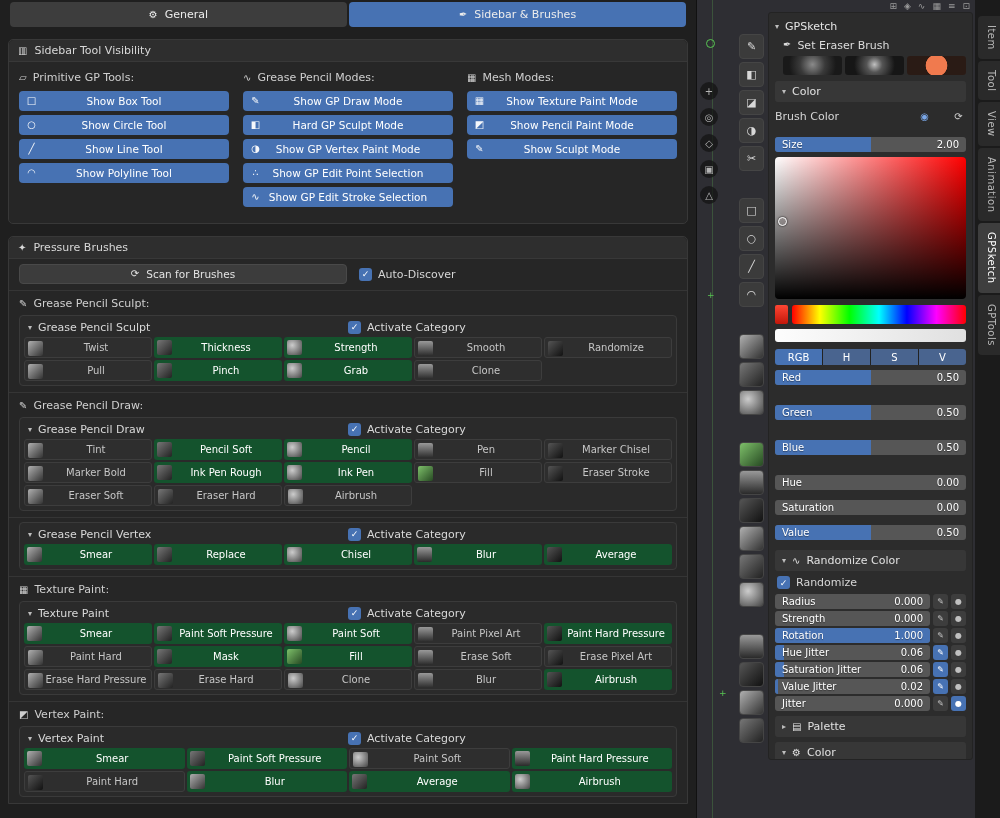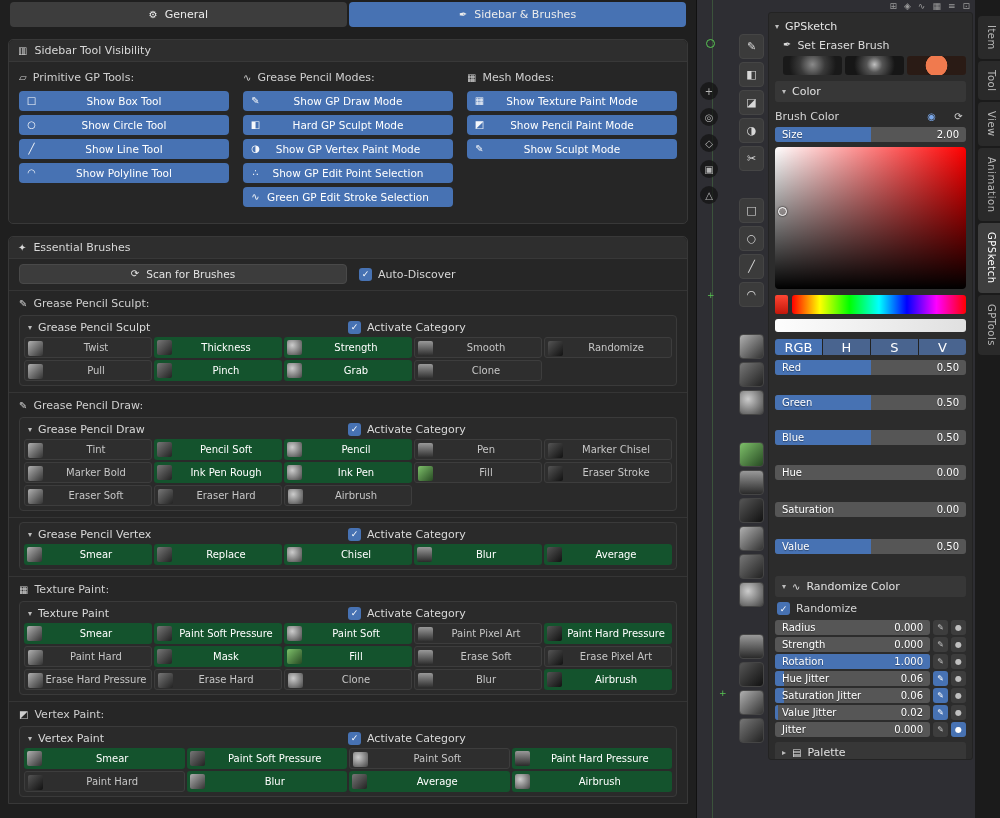--- a/index.html
+++ b/index.html
@@ -54,41 +54,41 @@
 
 .npanel{position:absolute;left:71px;top:12px;width:205px;height:748px;background:#2c2c2c;border:1px solid #232323;border-radius:3px;padding:3px 6px;overflow:hidden}
 .phead{display:flex;align-items:center;gap:6px;height:20px;color:#e4e4e4}
 .eraser-row{display:flex;align-items:center;gap:6px;height:18px;color:#dcdcdc;margin-left:8px}
 .previews{display:flex;gap:3px;margin:2px 0 6px 8px}
 .preview{flex:1;height:19px;border-radius:3px;background:#1e1e1e;overflow:hidden}
 .p1{background:radial-gradient(circle at 50% 45%,#8a8a8a 0%,#3a3a3a 40%,#191919 75%)}
 .p2{background:radial-gradient(circle at 50% 45%,#c0c0c0 0%,#555 25%,#161616 65%)}
 .p3{background:radial-gradient(circle at 50% 50%,#f07a4e 0 34%,#2a1b15 36%)}
 .sect{display:flex;align-items:center;gap:6px;height:21px;background:#373737;border-radius:3px;padding:0 7px;margin:5px 0;color:#e0e0e0}
-.brushcolor-row{display:flex;align-items:center;height:18px;margin:1px 0 2px;gap:12px}
+.brushcolor-row{display:flex;align-items:center;height:18px;margin:1px 0 2px;gap:19px}
 .brushcolor-row .t{flex:1;color:#d5d5d5}
 .icon-sm{width:15px;height:15px;display:flex;align-items:center;justify-content:center;font-size:10px;color:#cfcfcf}
 .icon-sm.blue{color:#7aa7e8}
 .slider{position:relative;height:15px;background:#565656;border-radius:3px;overflow:hidden;flex:1}
 .sfill{position:absolute;left:0;top:0;bottom:0;background:#4772b3}
 .sl{position:absolute;left:7px;top:0;bottom:0;display:flex;align-items:center;font-size:10px;color:#fff;text-shadow:0 1px 1px rgba(0,0,0,.4);white-space:nowrap}
 .sv{position:absolute;right:7px;top:0;bottom:0;display:flex;align-items:center;font-size:10px;color:#fff;text-shadow:0 1px 1px rgba(0,0,0,.4)}
-.size-wrap{margin:2px 0 5px;display:flex}
+.size-wrap{margin:12px 0 5px;display:flex}
 .colorsquare{position:relative;height:142px;border-radius:4px;margin:2px 0 6px;background:linear-gradient(to top,#000,rgba(0,0,0,0)),linear-gradient(to right,#fff,#f00)}
 .cursor{position:absolute;left:3px;top:42%;width:9px;height:9px;border:1.5px solid #fff;border-radius:50%;box-shadow:0 0 2px #000}
 .hue-row{display:flex;gap:4px;height:19px;margin-bottom:5px}
 .cur-swatch{width:13px;border-radius:2px;background:linear-gradient(#ff4633,#c2170a)}
 .huebar{flex:1;border-radius:3px;background:linear-gradient(to right,#f00,#ff0 16%,#0f0 33%,#0ff 50%,#00f 66%,#f0f 83%,#f00)}
 .valbar{height:13px;border-radius:3px;background:linear-gradient(to right,#fdfdfd,#e0e0e0);margin-bottom:7px}
 .modes{display:flex;height:16px;border-radius:3px;overflow:hidden;margin-bottom:5px;background:#222;gap:1px}
-.mode{flex:1;background:#49648f;display:flex;align-items:center;justify-content:center;font-size:13px;color:#fff}
+.mode{flex:1;background:#49648f;display:flex;align-items:center;justify-content:center;font-size:10px;color:#fff}
 .mode.active{background:#4772b3}
 .rgb-group .slider{margin-bottom:20px}
 .rgb-group{margin-bottom:8px}
-.hsv-group .slider{margin-bottom:22px}
+.hsv-group .slider{margin-bottom:10px}
 .rnd{display:flex;gap:3px;align-items:center;margin-bottom:2px}
 .mini{width:15px;height:15px;border-radius:3px;background:#3d3d3d;display:flex;align-items:center;justify-content:center;font-size:8px;color:#c0c0c0;flex:none}
 .mini.on{background:#4772b3;color:#fff}
 .addbtn{height:19px;background:#14532d;border:1px solid #666;border-radius:3px;display:flex;align-items:center;justify-content:center;font-size:10.5px;color:#f0f0f0;margin:20px 0 7px}
 
 .tabstrip{position:absolute;right:0;top:0;width:25px;height:818px;background:#1b1b1b;padding-top:16px}
 .strip-icon{position:absolute;top:2px;right:8px;color:#999;font-size:9px}
 .vtab{writing-mode:vertical-rl;margin:0 0 2px 3px;padding:9px 3px;background:#2a2a2a;border-radius:4px 0 0 4px;color:#b8b8b8;font-size:10px;letter-spacing:.5px;text-align:center;width:22px}
 .vtab.active{background:#3e3e3e;color:#fff}
 </style>
@@ -152,21 +152,21 @@
             <div class="vbtn">
               <span class="bicon">◑</span>
               <span class="blabel">Show GP Vertex Paint Mode</span>
             </div>
             <div class="vbtn">
               <span class="bicon">∴</span>
               <span class="blabel">Show GP Edit Point Selection</span>
             </div>
             <div class="vbtn">
               <span class="bicon">∿</span>
-              <span class="blabel">Green GP Edit Stroke Selection</span>
+              <span class="blabel">Show GP Edit Stroke Selection</span>
             </div>
           </div>
           <div class="col">
             <div class="col-title">
               <span class="glyph">▦</span>
               <span>Mesh Modes:</span>
             </div>
             <div class="vbtn">
               <span class="bicon">▦</span>
               <span class="blabel">Show Texture Paint Mode</span>
@@ -179,21 +179,21 @@
               <span class="bicon">✎</span>
               <span class="blabel">Show Sculpt Mode</span>
             </div>
           </div>
         </div>
     </div>
 
     <div class="box last">
       <div class="box-h">
         <span class="glyph">✦</span>
-        <span>Essential Brushes</span>
+        <span>Pressure Brushes</span>
       </div>
       <div class="scan-row">
         <div class="scan-btn">
           <span class="glyph">⟳</span>
           <span>Scan for Brushes</span>
         </div>
         <div class="chk">
           <span class="chkbox">✓</span>
           <span>Auto-Discover</span>
         </div>

